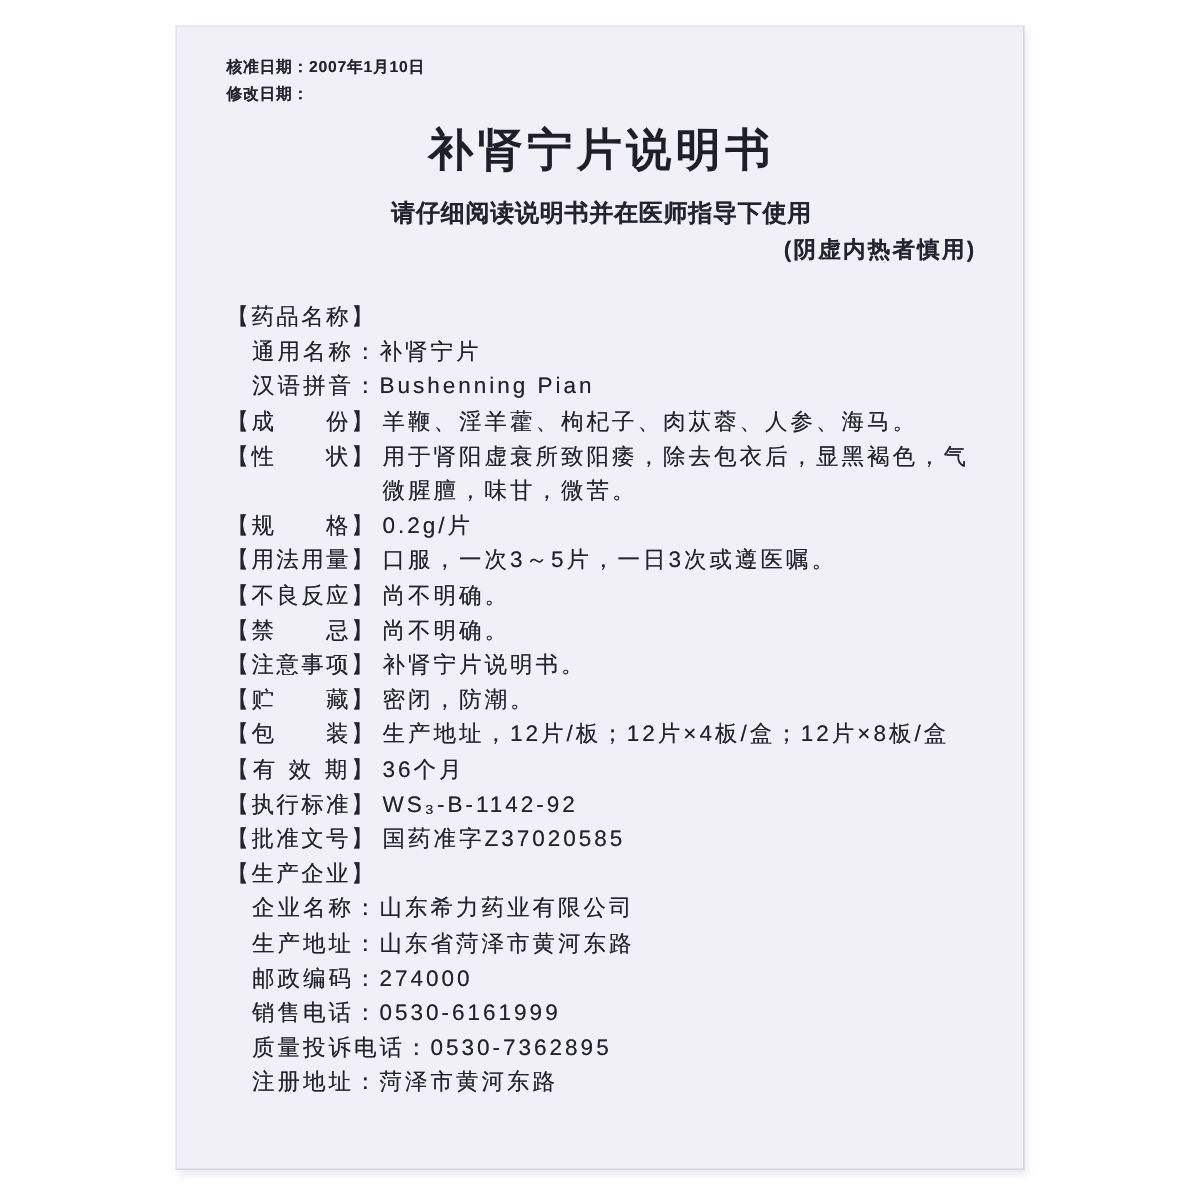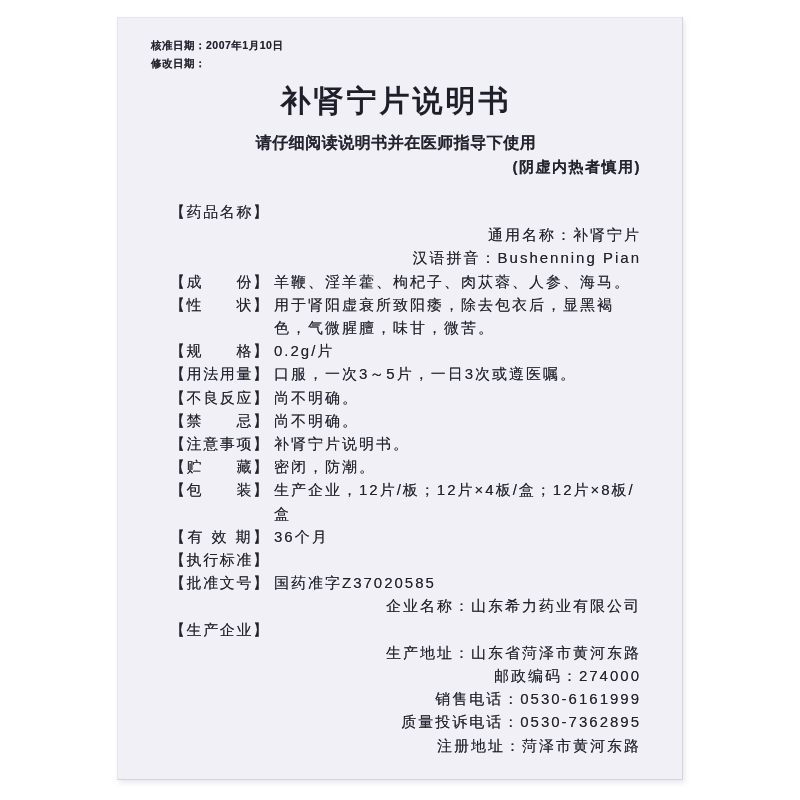--- a/index.html
+++ b/index.html
@@ -22,21 +22,21 @@
     left: 117px;
     top: 17px;
     width: 566px;
     height: 763px;
     box-sizing: border-box;
     background: #f0f0f6;
     border: 1px solid #e3e4ec;
     border-right-color: #d3d4de;
     border-bottom-color: #d3d4de;
     box-shadow: 2px 3px 5px rgba(140,140,165,0.18);
-    padding: 18px 41px 0 33px;
+    padding: 18px 31px 0 33px;
     color: #23232e;
   }
   .meta {
     font-size: 10.5px;
     font-weight: 700;
     line-height: 18px;
     letter-spacing: 0.5px;
     text-shadow: 0 0 0.4px rgba(35,35,46,0.55);
   }
   .title {
@@ -65,33 +65,32 @@
     line-height: 24px;
     text-shadow: 0 0 0.4px rgba(35,35,46,0.55);
   }
   .body {
     margin-top: 21px;
     font-size: 15px;
     letter-spacing: 2px;
     line-height: 23.2px;
     text-shadow: 0 0 0.4px rgba(35,35,46,0.6);
   }
-  .row { display: flex; margin-left: 19px; }
+  .row { display: flex; }
   .row .lbl {
     flex: 0 0 98px;
     margin-right: 6px;
     letter-spacing: normal;
     text-align: justify;
     text-align-last: justify;
   }
   .row .txt { flex: 1; }
   .row.sub {
     display: block;
     padding-left: 17px;
-    text-align: right;
   }
 </style>
 </head>
 <body>
 
 <div class="scan-wrap">
   <div class="page">
 
     <div class="meta">
       <div><span>核准日期：</span><span>2007年1月10日</span></div>
@@ -149,43 +148,44 @@
           <span class="txt">补肾宁片说明书。</span>
         </div>
 
       <div class="row">
           <span class="lbl">【贮　　藏】</span>
           <span class="txt">密闭，防潮。</span>
         </div>
 
       <div class="row">
           <span class="lbl">【包　　装】</span>
-          <span class="txt">生产企业，12片/板；12片×4板/盒；12片×8板/盒</span>
+          <span class="txt">生产地址，12片/板；12片×4板/盒；12片×8板/盒</span>
         </div>
 
       <div class="row">
           <span class="lbl">【有 效 期】</span>
           <span class="txt">36个月</span>
         </div>
 
       <div class="row">
           <span class="lbl">【执行标准】</span>
+          <span class="txt">WS₃-B-1142-92</span>
         </div>
 
       <div class="row">
           <span class="lbl">【批准文号】</span>
           <span class="txt">国药准字Z37020585</span>
         </div>
 
-      <div class="row sub"><span>企业名称：</span><span>山东希力药业有限公司</span></div>
-
       <div class="row">
           <span class="lbl">【生产企业】</span>
           <span class="txt"></span>
         </div>
+
+      <div class="row sub"><span>企业名称：</span><span>山东希力药业有限公司</span></div>
 
       <div class="row sub"><span>生产地址：</span><span>山东省菏泽市黄河东路</span></div>
 
       <div class="row sub"><span>邮政编码：</span><span>274000</span></div>
 
       <div class="row sub"><span>销售电话：</span><span>0530-6161999</span></div>
 
       <div class="row sub"><span>质量投诉电话：</span><span>0530-7362895</span></div>
 
       <div class="row sub"><span>注册地址：</span><span>菏泽市黄河东路</span></div>

